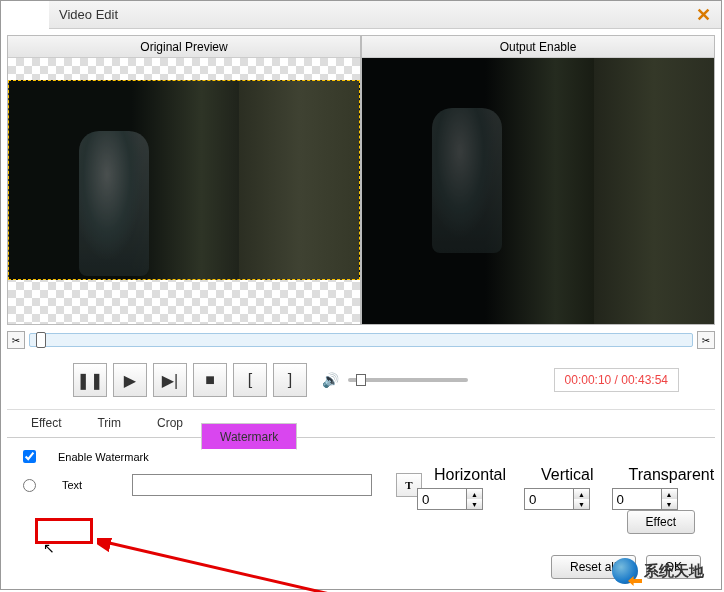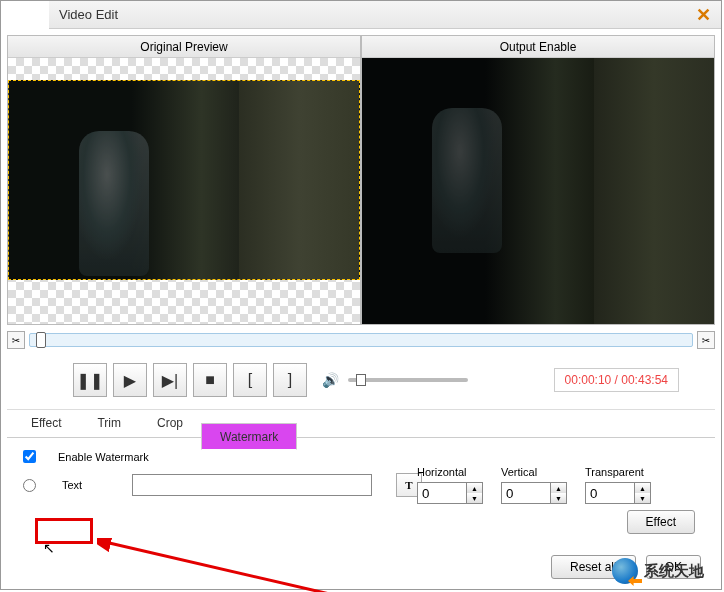--- a/index.html
+++ b/index.html
@@ -39,21 +39,21 @@
 .checkbox-row { display:flex; align-items:center; gap:22px; margin-bottom:10px; }
 .wm-row { display:flex; align-items:center; gap:24px; margin-bottom:10px; }
 .wm-row .radio { margin-right:2px; }
 .wm-row .radio-lbl { width:46px; }
 .wm-row input[type=text] { width:240px; height:22px; border:1px solid #888; padding:2px 4px; font-size:11px; }
 .tool-btn { width:26px; height:24px; border:1px solid #aaa; background:linear-gradient(#fff,#ececec); display:flex; align-items:center; justify-content:center; cursor:pointer; font-family:serif; font-weight:bold; }
 .highlight-box { position:absolute; left:28px; top:80px; width:58px; height:26px; border:3px solid #e30000; pointer-events:none; }
 .arrow-svg { position:absolute; left:90px; top:100px; pointer-events:none; }
 .numfields { display:flex; gap:18px; position:absolute; left:410px; top:28px; }
 .nf { display:flex; flex-direction:column; gap:4px; }
-.nf label { font-size:11px; }
+.nf label { font-size:16px;margin-left:17px; }
 .nf .spin { display:flex; }
 .nf .spin input { width:50px; height:22px; border:1px solid #888; padding:2px 4px; }
 .nf .spin .arrows { width:16px; height:22px; border:1px solid #888; border-left:none; display:flex; flex-direction:column; }
 .nf .spin .arrows span { flex:1; display:flex; align-items:center; justify-content:center; font-size:7px; background:linear-gradient(#fff,#e0e0e0); cursor:pointer; }
 .reset-small { position:absolute; right:20px; top:72px; }
 .btn { padding:4px 18px; border:1px solid #999; background:linear-gradient(#fdfdfd,#e4e4e4); border-radius:3px; cursor:pointer; font-size:12px; }
 .bottom-btns { position:absolute; right:20px; bottom:10px; display:flex; gap:10px; }
 .brand { position:absolute; right:20px; bottom:8px; display:flex; align-items:center; gap:6px; font-size:15px; font-weight:bold; color:#333; }
 .brand .globe { width:26px; height:26px; border-radius:50%; background:radial-gradient(circle at 35% 35%, #7bd, #1a7ac9 60%, #0d5090); position:relative; }
 .brand .globe::after { content:""; position:absolute; right:-4px; bottom:-2px; width:14px; height:10px; background:#ff8c00; clip-path: polygon(0 50%, 40% 0, 40% 30%, 100% 30%, 100% 70%, 40% 70%, 40% 100%); }

